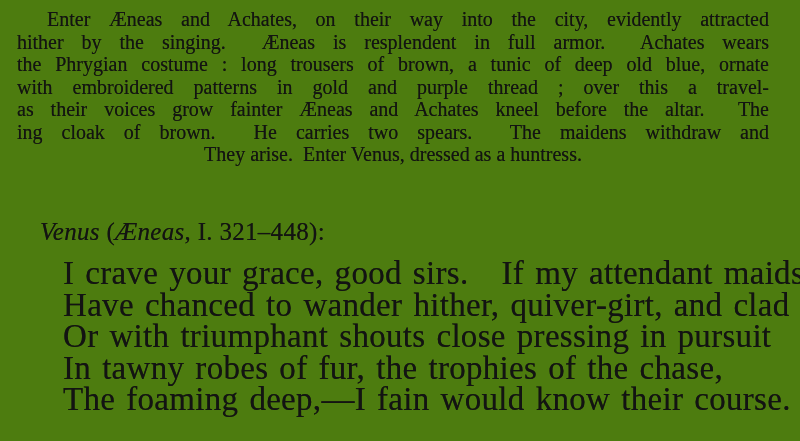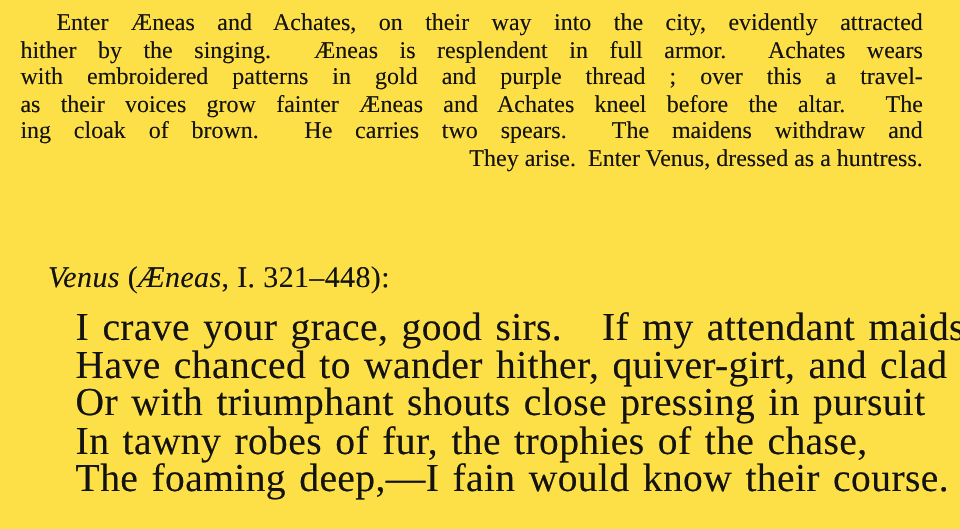--- a/index.html
+++ b/index.html
@@ -4,21 +4,21 @@
 <style>
   html, body {
     margin: 0;
     padding: 0;
     background: #ffffff;
   }
   .page {
     position: relative;
     width: 800px;
     height: 441px;
-    background: #fde047;
+    background: #4d7c0f;
     color: #131313;
     font-family: "Liberation Serif", serif;
     overflow: hidden;
     
     text-shadow: 0 0 0.5px rgba(0,0,0,0.55);
   }
   
   .stage {
     position: absolute;
     left: 17px;
@@ -28,21 +28,21 @@
     line-height: 22.5px;
   }
   .stage .jl {
     text-align: justify;
     text-align-last: justify;
   }
   .stage .first {
     text-indent: 30px;
   }
   .stage .lastline {
-    text-align: right;
+    text-align: center;
     text-align-last: auto;
     font-family: Liberation Serif, serif;
   }
   
   .heading {
     position: absolute;
     left: 40px;
     top: 218px;
     font-size: 25px;
     letter-spacing: 0.3px;
@@ -63,20 +63,21 @@
   }
 </style>
 </head>
 <body>
 
 <div class="page">
 
   <div class="stage">
     <div class="jl first">Enter Æneas and Achates, on their way into the city, evidently attracted</div>
     <div class="jl">hither by the singing.&nbsp; Æneas is resplendent in full armor.&nbsp; Achates wears</div>
+    <div class="jl">the Phrygian costume : long trousers of brown, a tunic of deep old blue, ornate</div>
     <div class="jl">with embroidered patterns in gold and purple thread ; over this a travel-</div>
     <div class="jl">as their voices grow fainter Æneas and Achates kneel before the altar.&nbsp; The</div>
     <div class="jl">ing cloak of brown.&nbsp; He carries two spears.&nbsp; The maidens withdraw and</div>
     <div class="lastline">They arise.&nbsp; Enter Venus, dressed as a huntress.</div>
   </div>
 
   <div class="heading">
     <span class="it">Venus</span><span> (</span><span class="it">Æneas</span><span>, I. 321–448):</span>
   </div>
 

